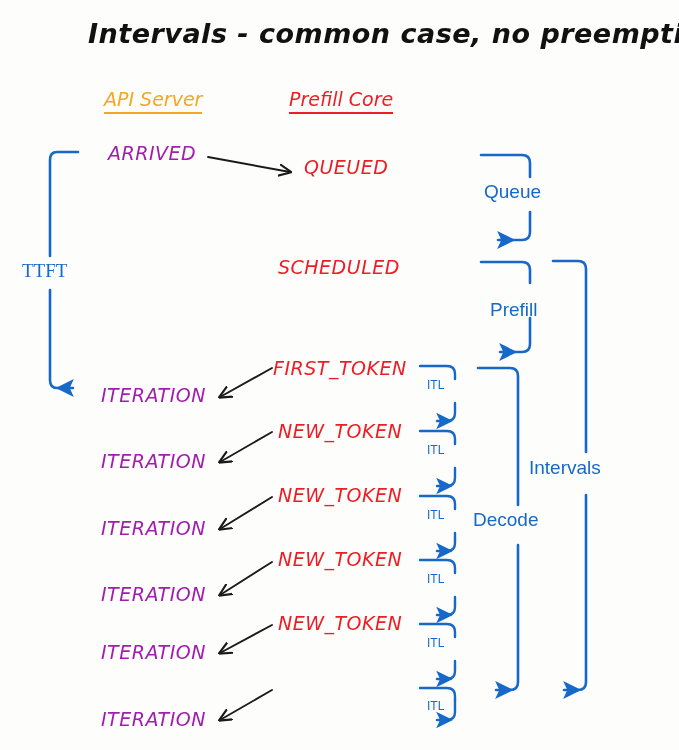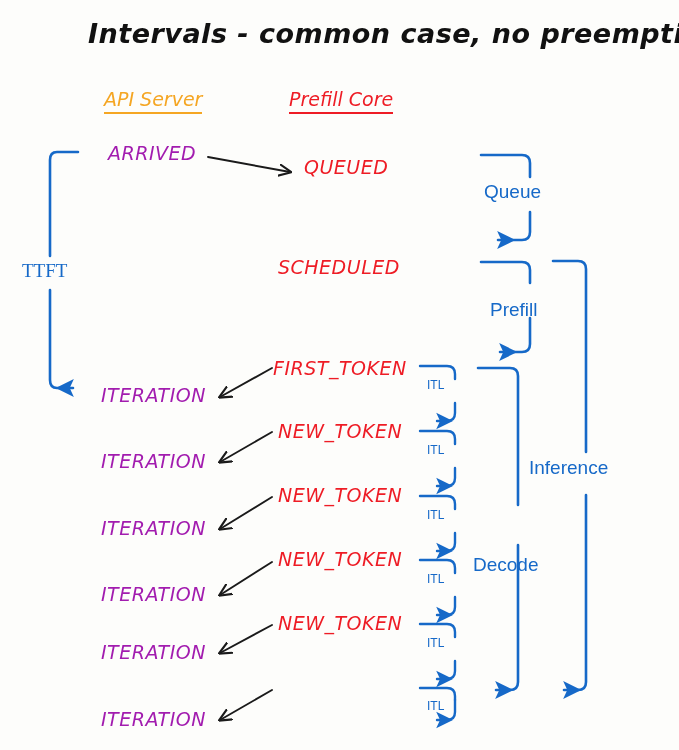--- a/index.html
+++ b/index.html
@@ -175,23 +175,23 @@
   <div class="lbl state red" style="left:278px; top:486px;">NEW_TOKEN</div>
   <div class="lbl state red" style="left:278px; top:550px;">NEW_TOKEN</div>
   <div class="lbl state red" style="left:278px; top:614px;">NEW_TOKEN</div>
 
   <div class="lbl metric" style="left:22px; top:261px;font-family:Liberation Serif, serif;">TTFT</div>
 
   <div class="lbl metric" style="left:484px; top:182px;">Queue</div>
 
   <div class="lbl metric" style="left:490px; top:300px;">Prefill</div>
 
-  <div class="lbl metric" style="left:473px; top:510px;margin-top:45px;">Decode</div>
+  <div class="lbl metric" style="left:473px; top:510px;">Decode</div>
 
-  <div class="lbl metric" style="left:529px; top:458px;">Inference</div>
+  <div class="lbl metric" style="left:529px; top:458px;">Intervals</div>
 
   <div class="lbl metric small" style="left:427px; top:379px;">ITL</div>
   <div class="lbl metric small" style="left:427px; top:444px;">ITL</div>
   <div class="lbl metric small" style="left:427px; top:509px;">ITL</div>
   <div class="lbl metric small" style="left:427px; top:573px;">ITL</div>
   <div class="lbl metric small" style="left:427px; top:637px;">ITL</div>
   <div class="lbl metric small" style="left:427px; top:700px;">ITL</div>
 
 </div>
 

